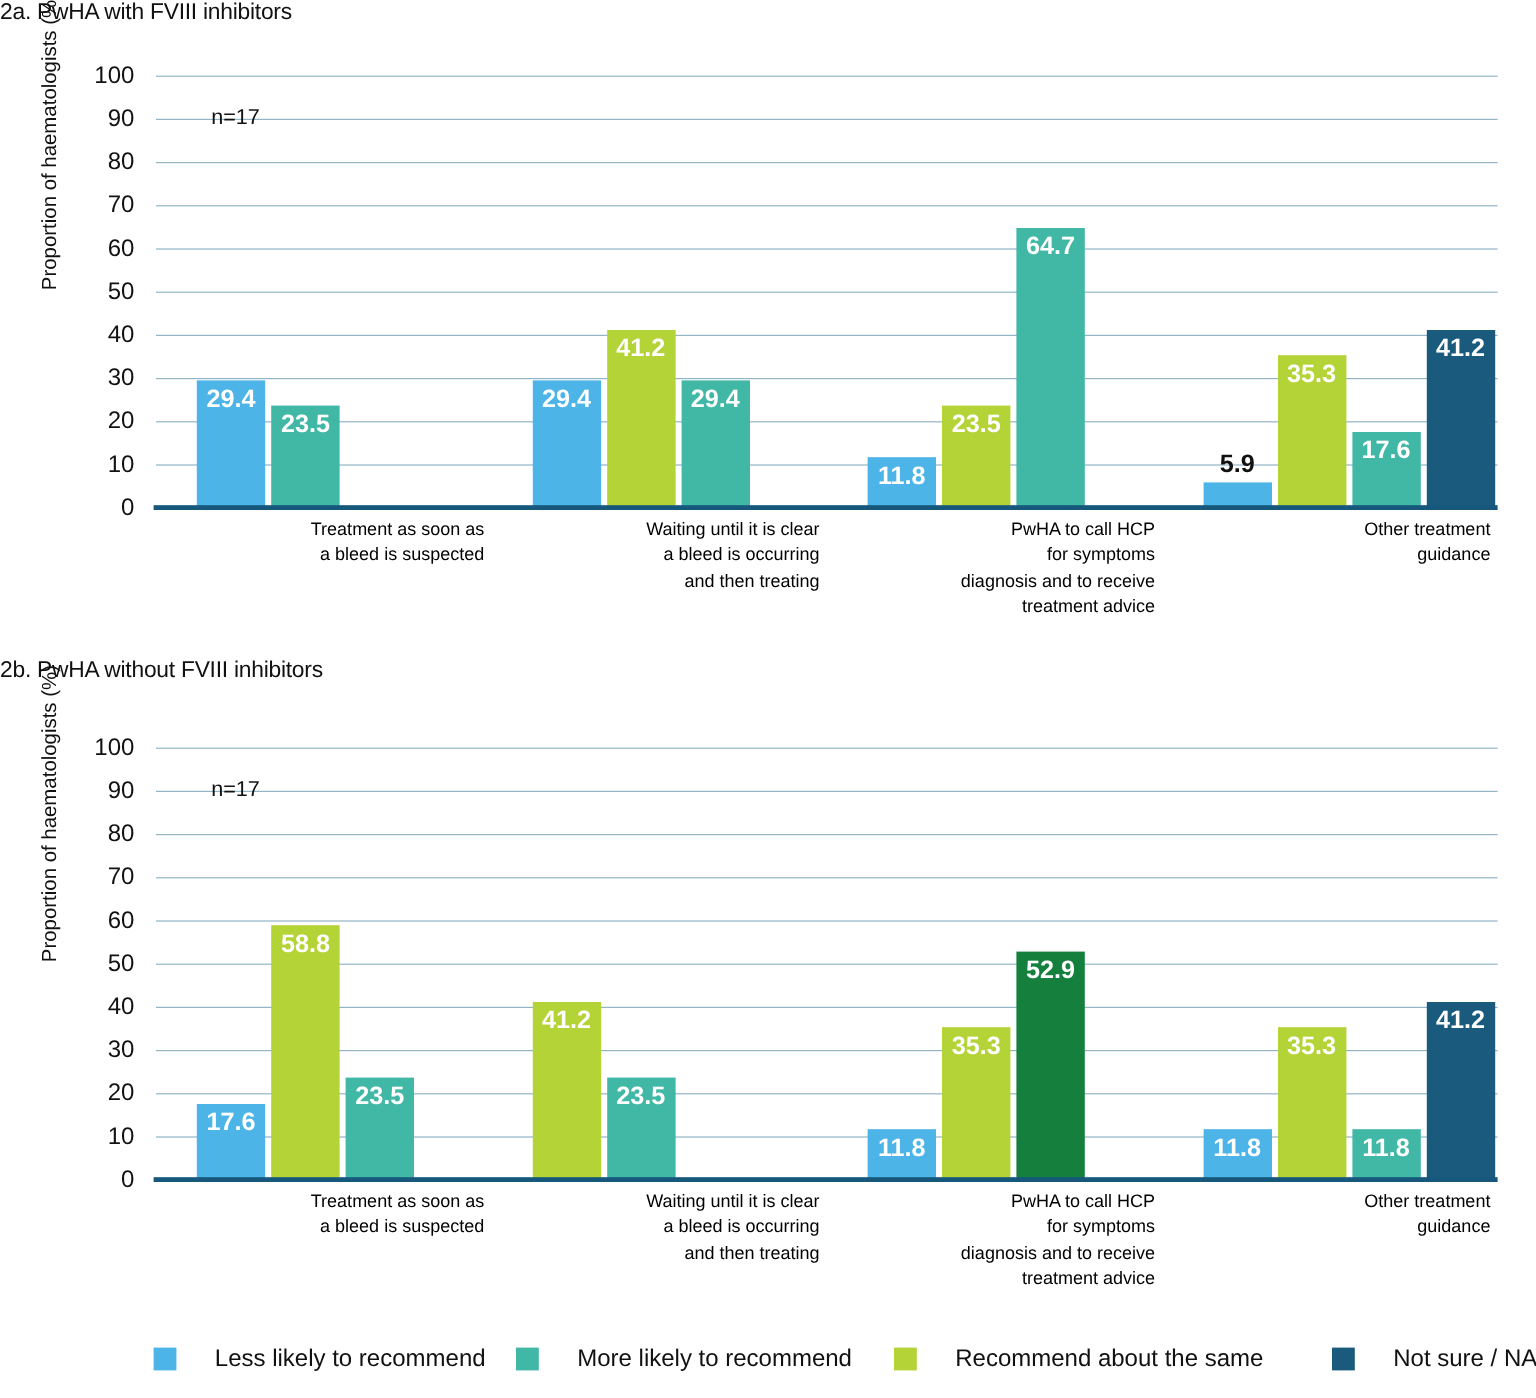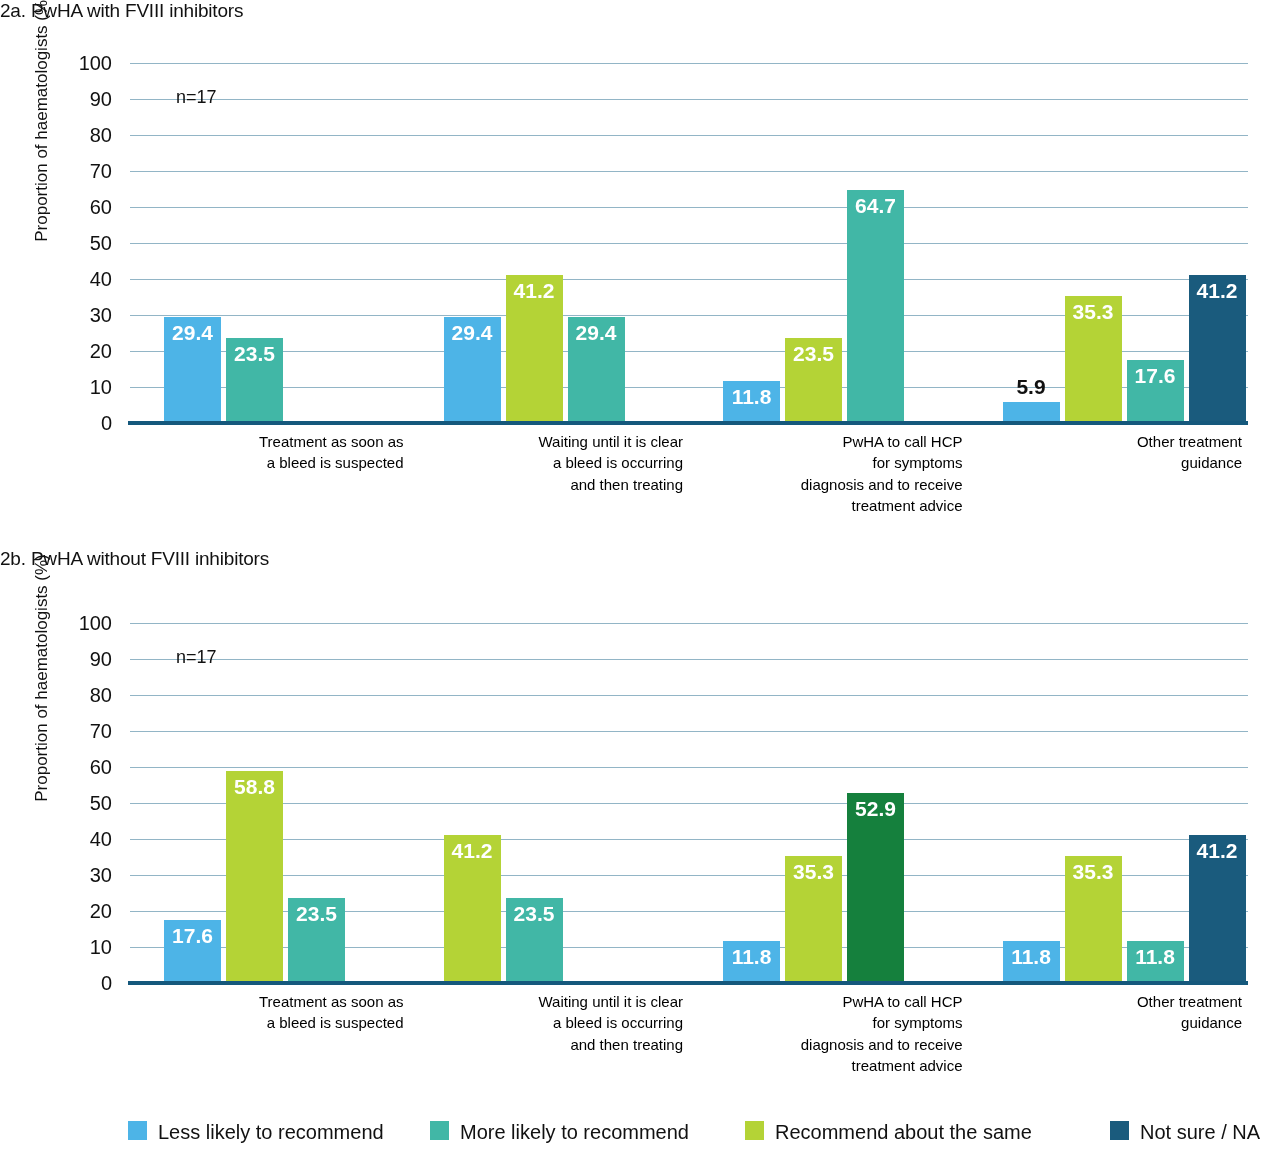--- a/index.html
+++ b/index.html
@@ -150,21 +150,23 @@
   .legend {
     position: absolute;
     left: 0px;
     top: 1132px;
     width: 1280px;
     display: flex;
     align-items: center;
   }
   .legend-item {
     display: flex;
+    align-items: center;
     white-space: nowrap;
+    gap: 21px;
   }
   .legend-swatch {
     width: 19px; height: 19px;
     margin-right: 11px;
     flex: 0 0 19px;
   }
   .legend-text { font-size: 20px; color: #111; }
 </style>
 </head>
 <body>

